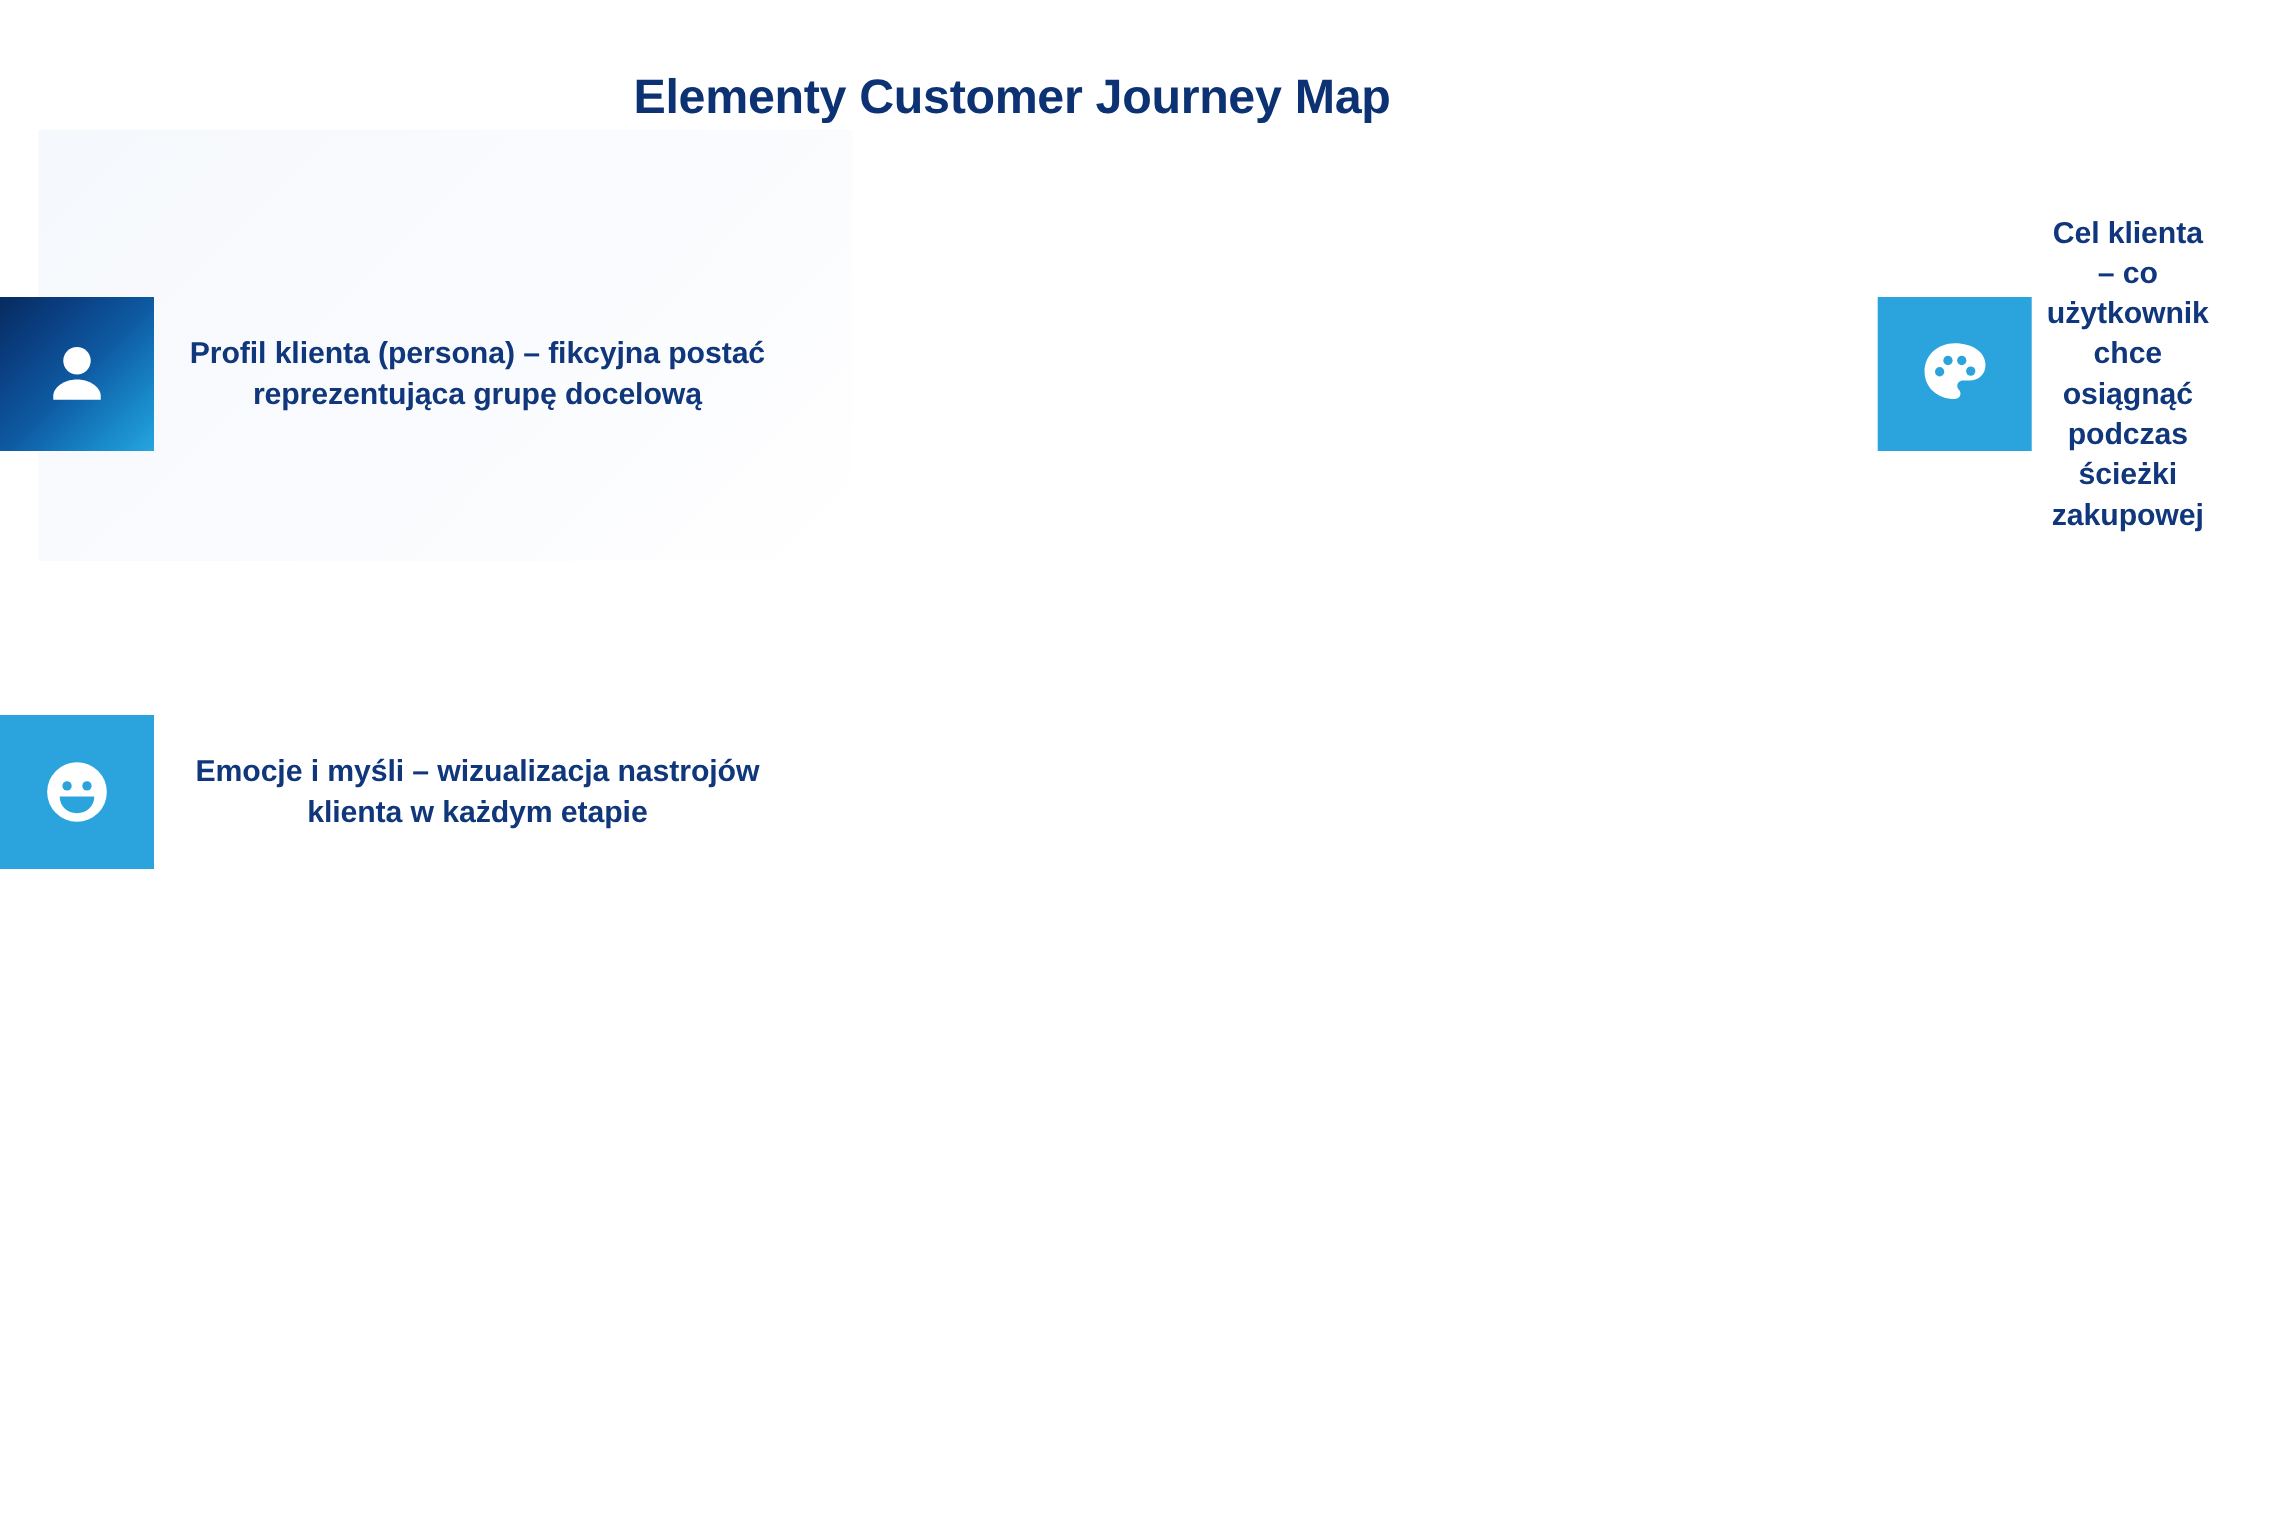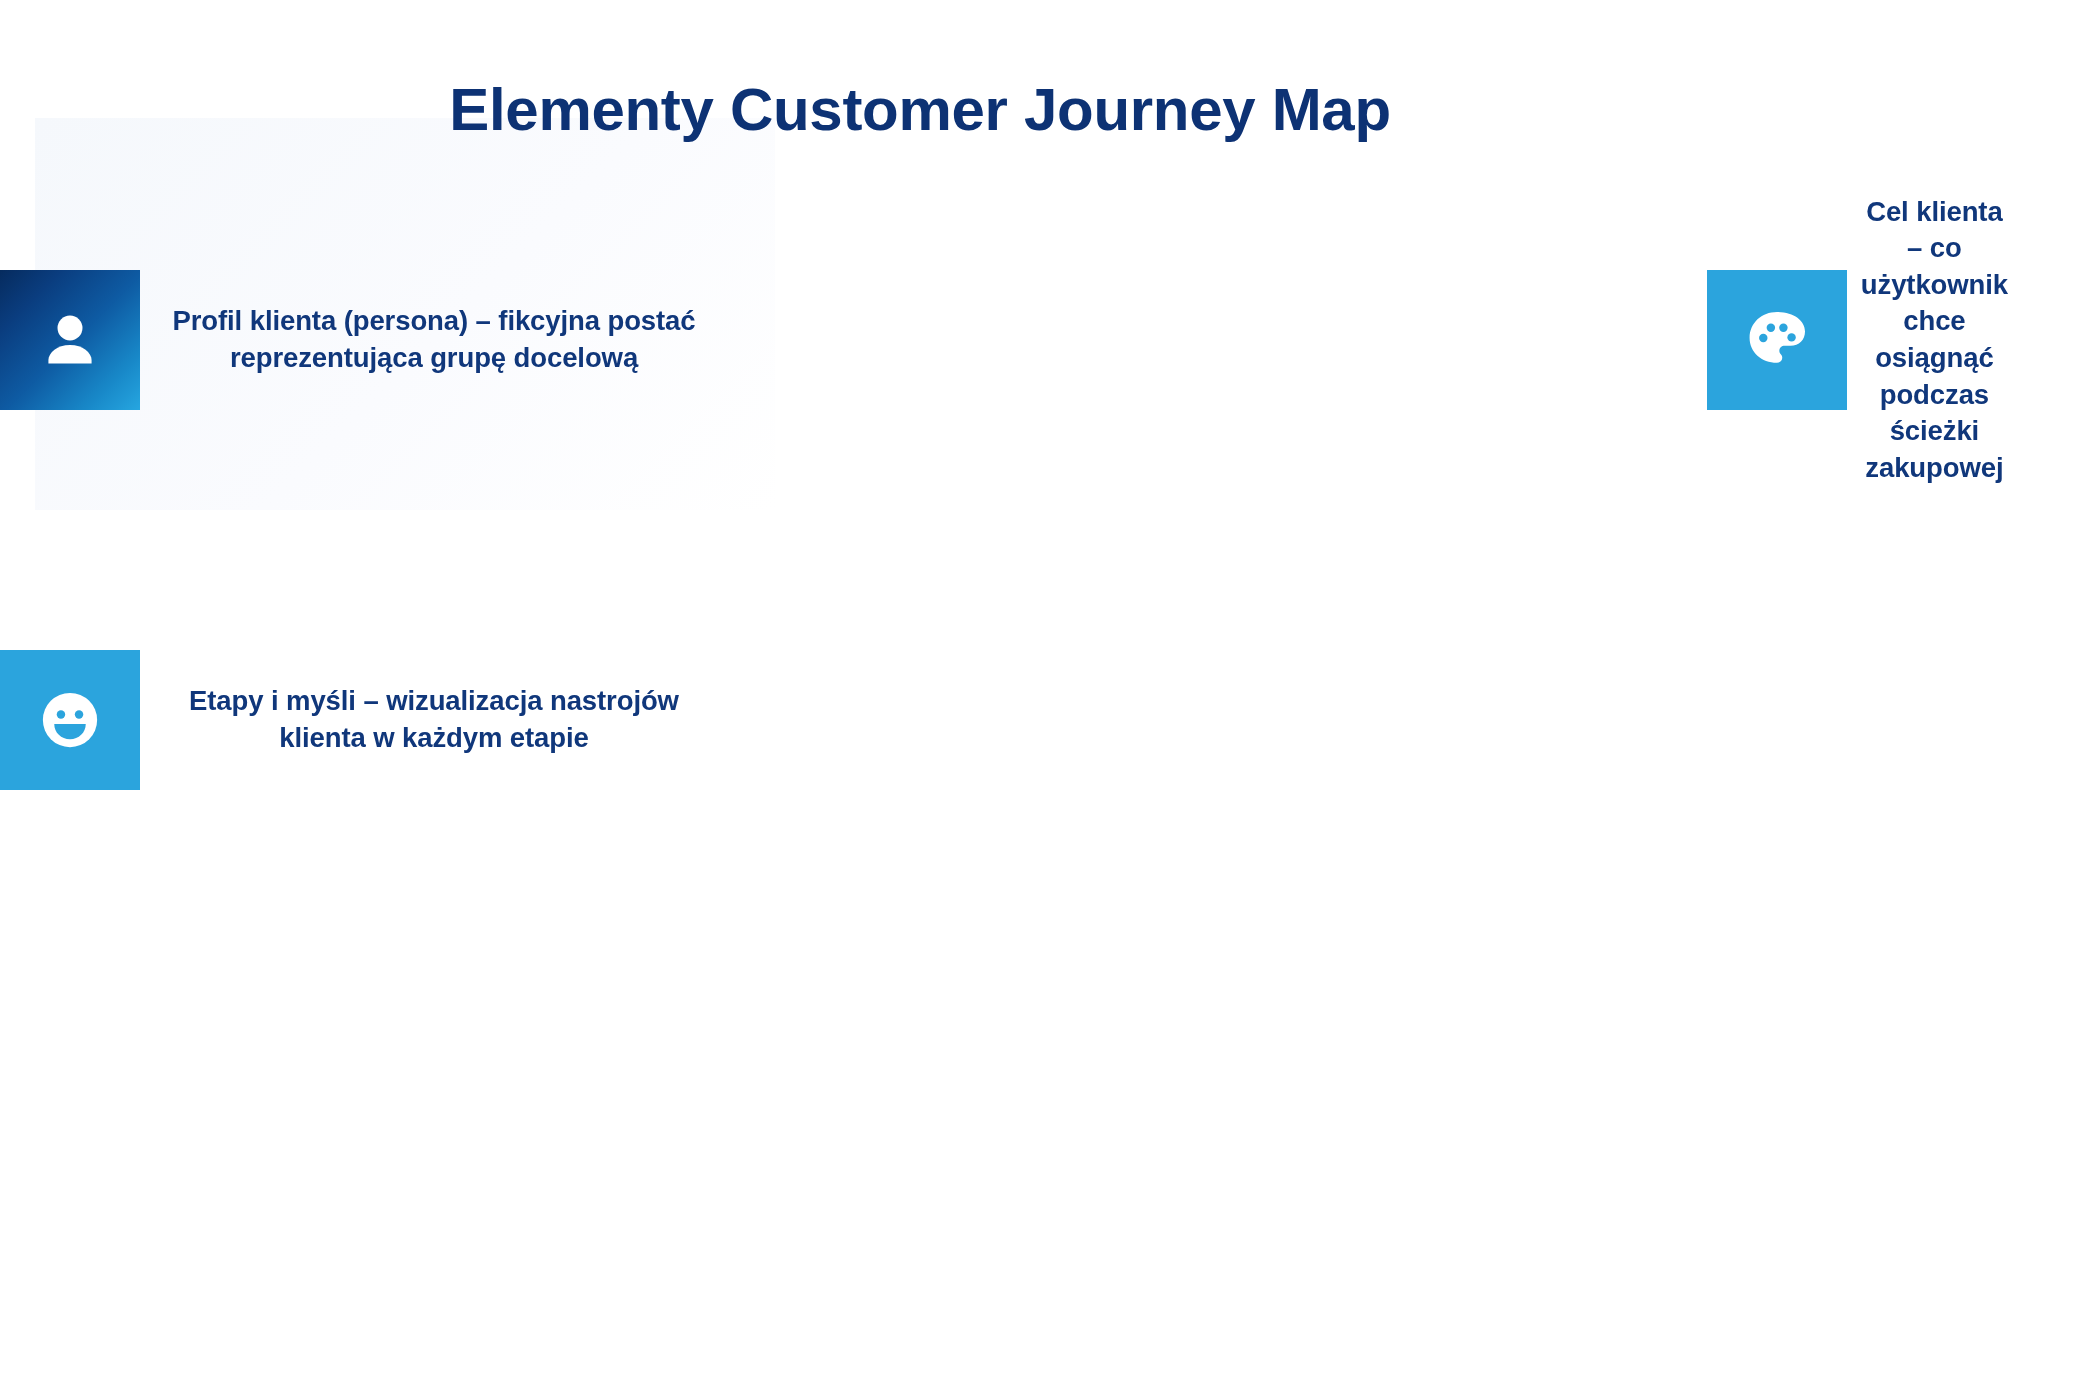--- a/index.html
+++ b/index.html
@@ -25,21 +25,21 @@
     background: linear-gradient(135deg, #f5f8fc 0%, #fafbfe 55%, #ffffff 100%);
   }
 
   
   .page-title {
     position: absolute;
     left: 0;
     top: 34px;
     width: 1840px;
     text-align: center;
-    font-size: 60px;
+    font-size: 44px;
     font-weight: bold;
     color: #0d3274;
     letter-spacing: -0.3px;
     line-height: 1.2;
   }
 
   
   .grid {
     position: absolute;
     left: 0;
@@ -129,17 +129,17 @@
 
   <div class="item col-left">
     <div class="icon-tile">
       <svg width="70" height="70" viewBox="0 0 24 24" aria-hidden="true">
         <circle cx="12" cy="12" r="9.3" fill="#ffffff"></circle>
         <circle cx="8.9" cy="10.1" r="1.45" fill="#2ba4dd"></circle>
         <circle cx="15.1" cy="10.1" r="1.45" fill="#2ba4dd"></circle>
         <path d="M6.6 13.4h10.8c0 3-2.4 5.2-5.4 5.2s-5.4-2.2-5.4-5.2z" fill="#2ba4dd"></path>
       </svg>
     </div>
-    <div class="item-text">Etapy i myśli – wizualizacja nastrojów klienta w każdym etapie</div>
+    <div class="item-text">Emocje i myśli – wizualizacja nastrojów klienta w każdym etapie</div>
   </div>
 
 
 </div>
 
 </body></html>

